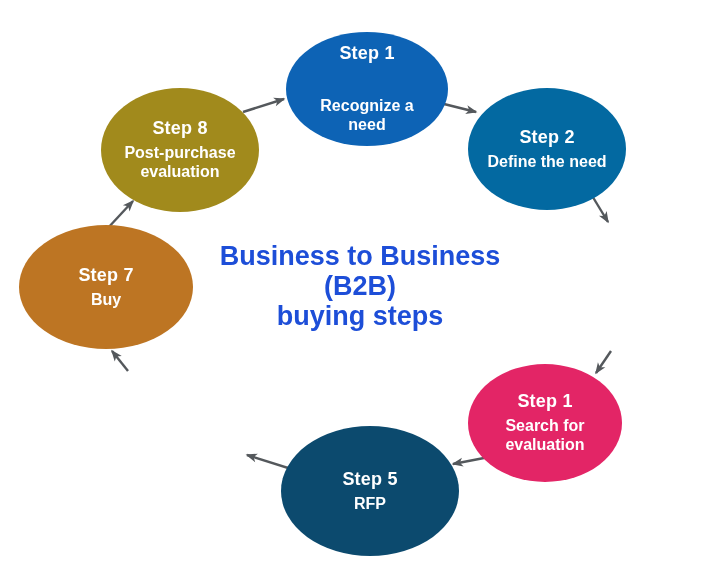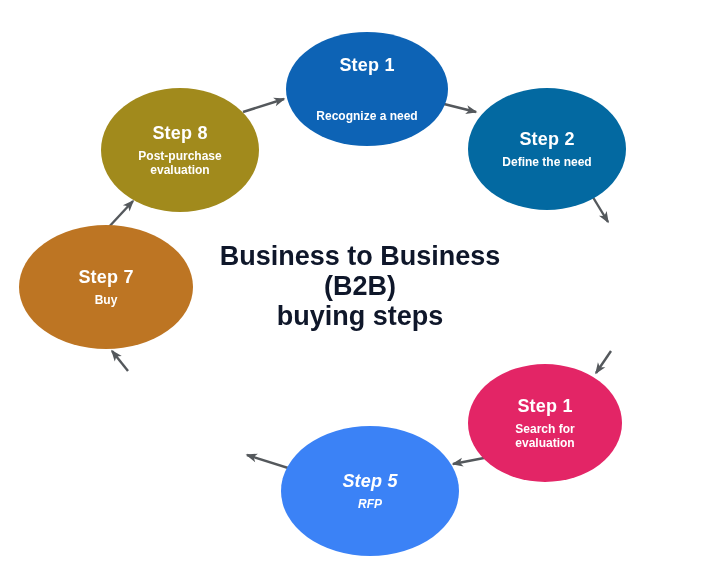--- a/index.html
+++ b/index.html
@@ -8,21 +8,21 @@
     font-family:"Liberation Sans", sans-serif;
   }
   svg.arrows{position:absolute;left:0;top:0;width:720px;height:579px;}
   svg.arrows line{stroke:#54585c;stroke-width:2.4;}
   .ellipse{
     position:absolute;border-radius:50%;
     display:flex;flex-direction:column;align-items:center;justify-content:center;
     text-align:center;color:#ffffff;
   }
   .step-label{font-weight:700;font-size:18px;letter-spacing:.2px;}
-  .step-desc{font-size:12px;font-weight:600;line-height:1.18;margin-top:5px;padding:0 16px;}
+  .step-desc{font-size:16px;font-weight:600;line-height:1.18;margin-top:5px;padding:0 16px;}
   .s1{left:286px;top:32px;width:162px;height:114px;gap:28px;}
   .s2{left:468px;top:88px;width:158px;height:122px;}
   .s3{left:542px;top:224px;width:154px;height:122px;}
   .s4{left:468px;top:364px;width:154px;height:118px;}
   .s5{left:281px;top:426px;width:178px;height:130px;}
   .s6{left:94px;top:362px;width:166px;height:118px;}
   .s7{left:19px;top:225px;width:174px;height:124px;align-items:center;}
   .s8{left:101px;top:88px;width:158px;height:124px;}
   .title{
     position:absolute;left:200px;top:241px;width:320px;
@@ -59,35 +59,35 @@
     <div class="step-label">Step 2</div>
     <div class="step-desc">Define the need</div>
   </div>
 
 
   <div class="ellipse s4" style="background-color: rgb(227, 37, 102);">
     <div class="step-label">Step 1</div>
     <div class="step-desc">Search for evaluation</div>
   </div>
 
-  <div class="ellipse s5" style="background-color: #3b82f6; font-style: italic;">
+  <div class="ellipse s5" style="background-color: #0c4a6e;">
     <div class="step-label">Step 5</div>
     <div class="step-desc">RFP</div>
   </div>
 
 
   <div class="ellipse s7" style="background-color: rgb(189, 117, 35);">
     <div class="step-label">Step 7</div>
     <div class="step-desc">Buy</div>
   </div>
 
   <div class="ellipse s8" style="background-color: rgb(161, 138, 28);">
     <div class="step-label">Step 8</div>
     <div class="step-desc">Post-purchase evaluation</div>
   </div>
 
-  <div class="title" style="color: #0f172a;">
+  <div class="title" style="color: #1d4ed8;">
     <div>Business to Business</div>
     <div>(B2B)</div>
     <div>buying steps</div>
   </div>
 
 </div>
 
 </body></html>

